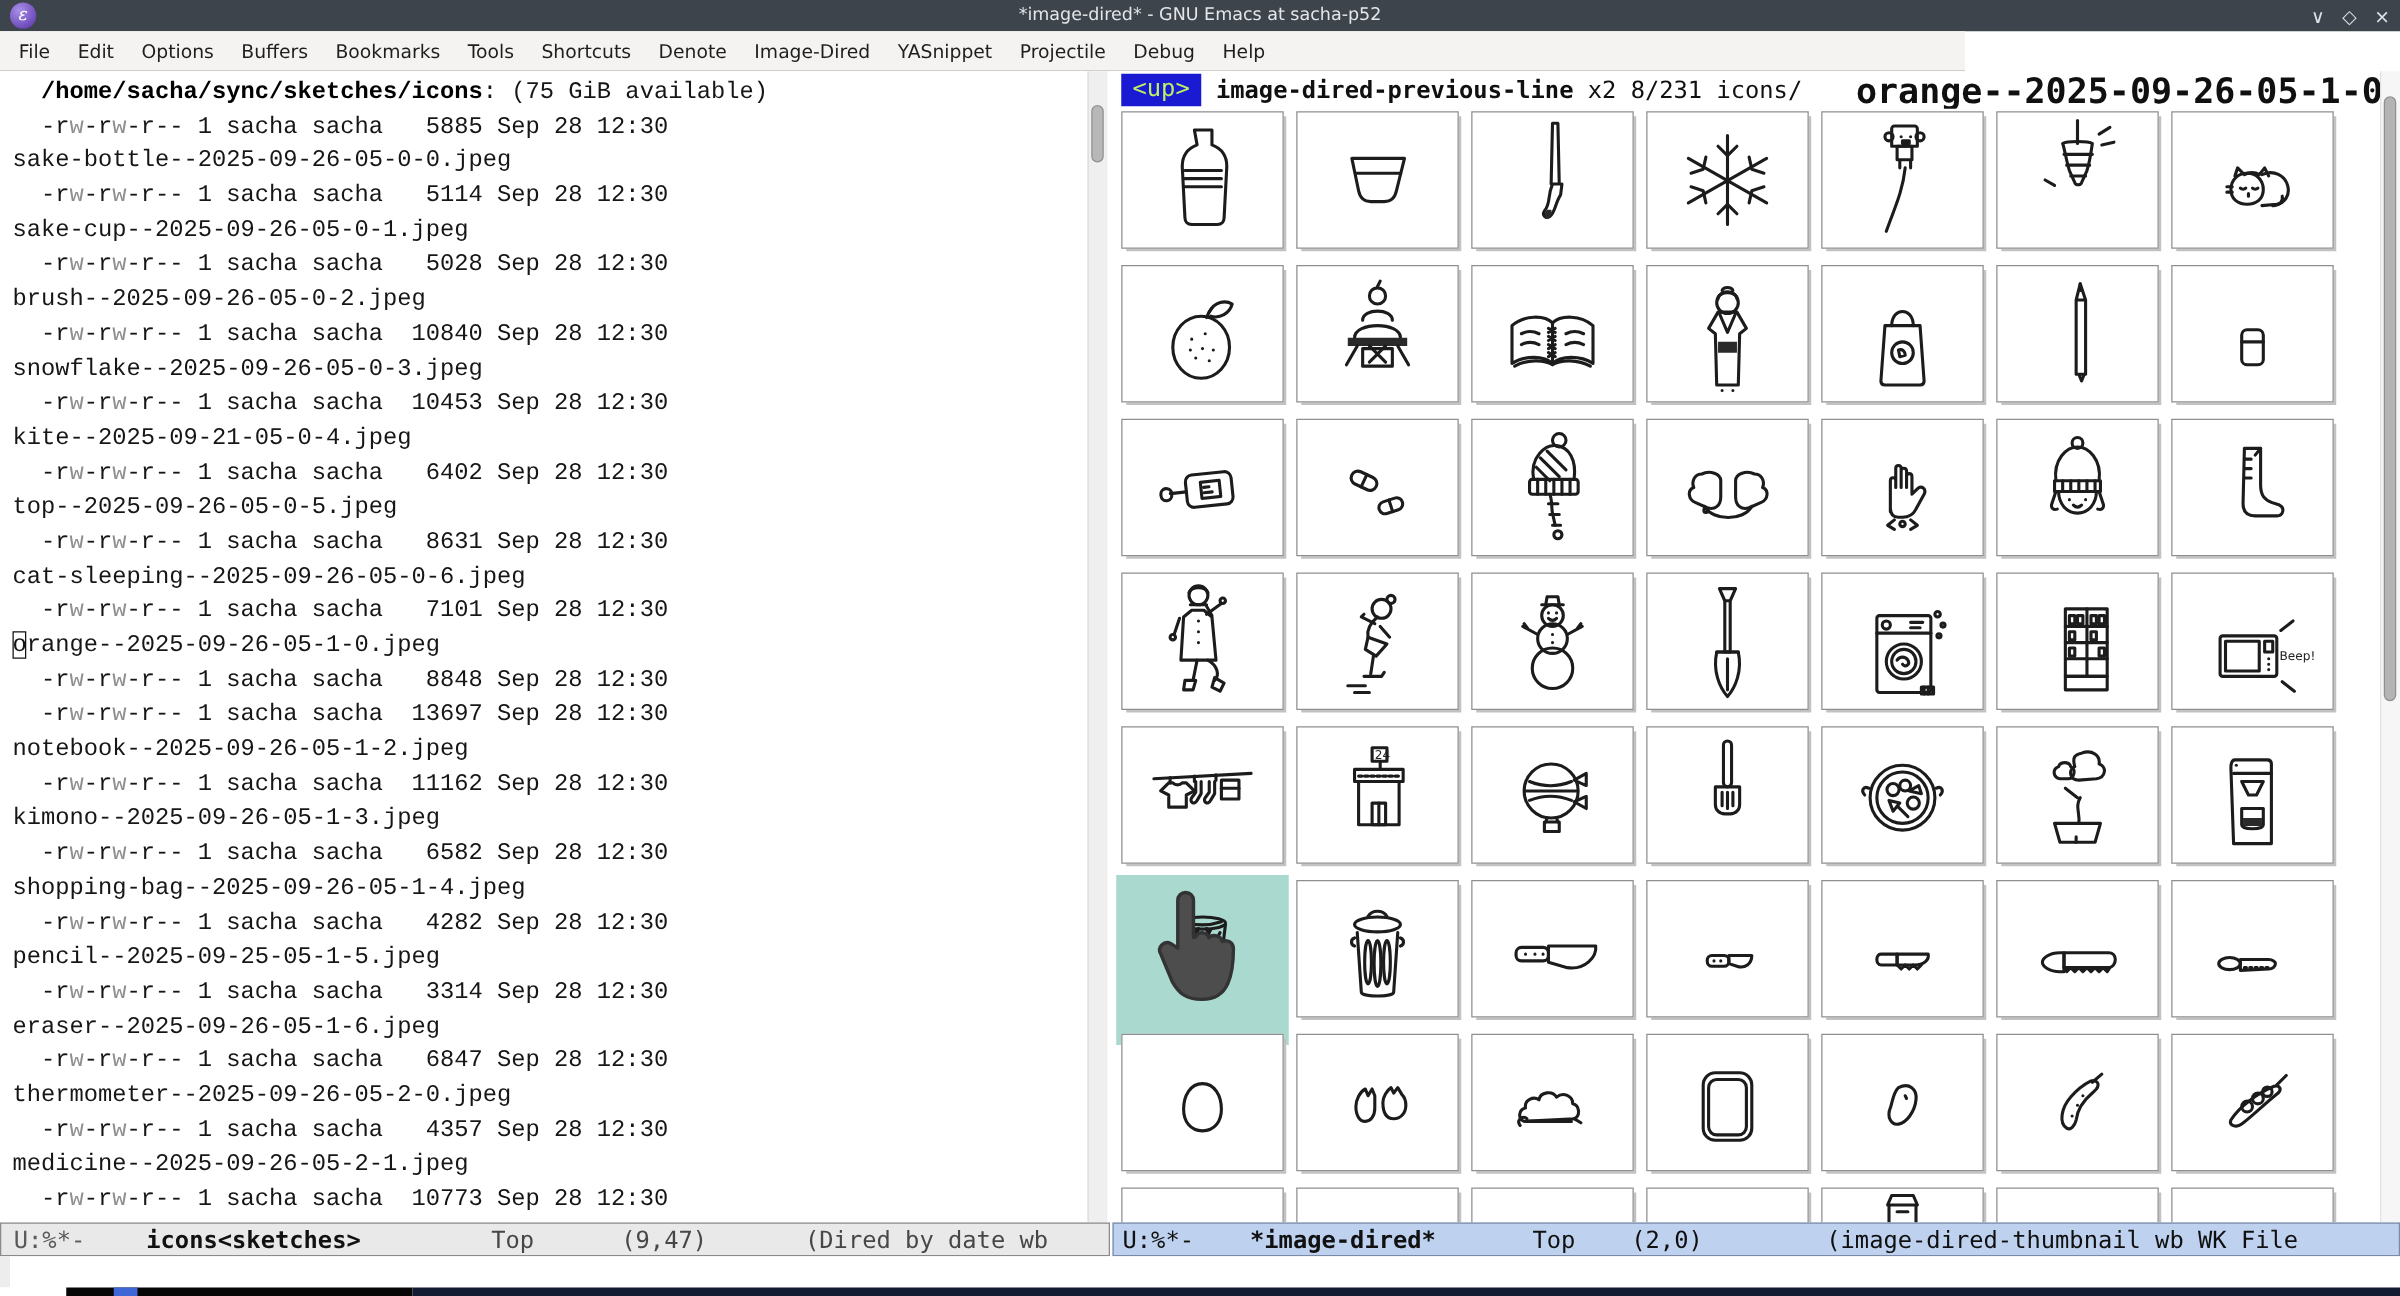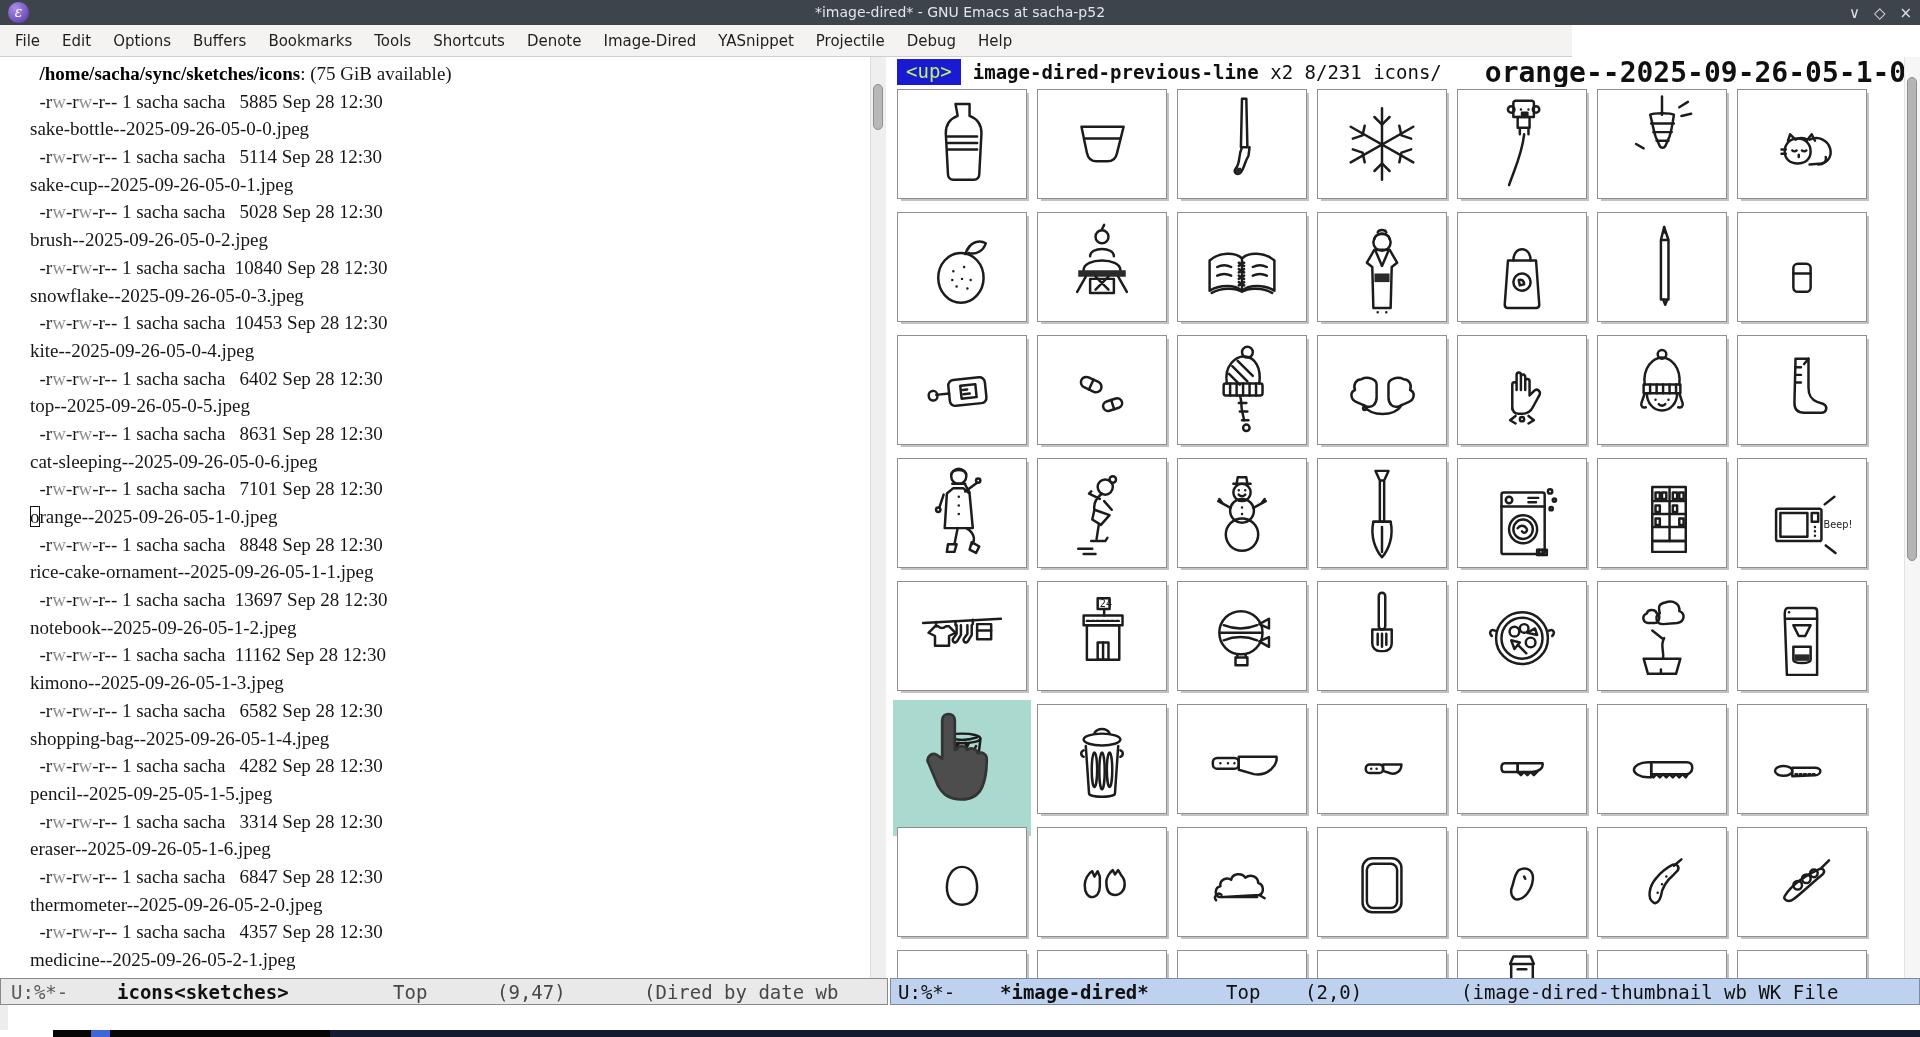--- a/index.html
+++ b/index.html
@@ -20,22 +20,22 @@
   .tb-controls span{cursor:default;}
 
   
   .menubar{position:absolute;left:0;top:25px;width:1572px;height:32px;background:var(--menubar,#f4f3f2);
            border-bottom:1px solid #cfcfcf;box-sizing:border-box;display:flex;align-items:center;
            padding-left:4px;font-size:15px;color:#1e1e1e;}
   .menu-item{padding:0 11px;white-space:nowrap;}
 
   
   .dired{position:absolute;left:0;top:57px;width:988px;height:921px;background:#fff;overflow:hidden;
-         font-family:Liberation Serif, serif;font-size:19px;line-height:27.7px;
-         color:#161616;padding:3px 0 0 10px;box-sizing:border-box;margin-left:20px;}
+         font-family:Liberation Mono, monospace;font-size:19px;line-height:27.7px;
+         color:#161616;padding:3px 0 0 10px;box-sizing:border-box;}
   .dl{white-space:pre;height:27.7px;}
   .dl b{color:#000;}
   .pw{color:var(--perm-write,#8f8f8f);}
   .cursor-box{outline:1.5px solid #111;outline-offset:-1.5px;}
 
   
   .lscroll{position:absolute;left:870px;top:57px;width:16px;height:921px;background:#efefef;
            border-left:1px solid #dcdcdc;box-sizing:border-box;}
   .lthumb{position:absolute;left:2px;top:27px;width:10px;height:46px;background:#b8b8b8;
           border:1px solid #909090;border-radius:6px;box-sizing:border-box;}
@@ -122,29 +122,28 @@
     <div class="dl">  <b>/home/sacha/sync/sketches/icons</b>: (75 GiB available)</div>
     <div class="dl">  -r<span class="pw">w</span>-r<span class="pw">w</span>-r-- 1 sacha sacha   5885 Sep 28 12:30 </div>
     <div class="dl">sake-bottle--2025-09-26-05-0-0.jpeg</div>
     <div class="dl">  -r<span class="pw">w</span>-r<span class="pw">w</span>-r-- 1 sacha sacha   5114 Sep 28 12:30 </div>
     <div class="dl">sake-cup--2025-09-26-05-0-1.jpeg</div>
     <div class="dl">  -r<span class="pw">w</span>-r<span class="pw">w</span>-r-- 1 sacha sacha   5028 Sep 28 12:30 </div>
     <div class="dl">brush--2025-09-26-05-0-2.jpeg</div>
     <div class="dl">  -r<span class="pw">w</span>-r<span class="pw">w</span>-r-- 1 sacha sacha  10840 Sep 28 12:30 </div>
     <div class="dl">snowflake--2025-09-26-05-0-3.jpeg</div>
     <div class="dl">  -r<span class="pw">w</span>-r<span class="pw">w</span>-r-- 1 sacha sacha  10453 Sep 28 12:30 </div>
-    <div class="dl">kite--2025-09-26-05-0-4.jpeg</div>
+    <div class="dl">kite--2025-09-21-05-0-4.jpeg</div>
     <div class="dl">  -r<span class="pw">w</span>-r<span class="pw">w</span>-r-- 1 sacha sacha   6402 Sep 28 12:30 </div>
     <div class="dl">top--2025-09-26-05-0-5.jpeg</div>
     <div class="dl">  -r<span class="pw">w</span>-r<span class="pw">w</span>-r-- 1 sacha sacha   8631 Sep 28 12:30 </div>
     <div class="dl">cat-sleeping--2025-09-26-05-0-6.jpeg</div>
     <div class="dl">  -r<span class="pw">w</span>-r<span class="pw">w</span>-r-- 1 sacha sacha   7101 Sep 28 12:30 </div>
     <div class="dl"><span class="cursor-box">o</span>range--2025-09-26-05-1-0.jpeg</div>
     <div class="dl">  -r<span class="pw">w</span>-r<span class="pw">w</span>-r-- 1 sacha sacha   8848 Sep 28 12:30 </div>
-    <div class="dl">rice-cake-ornament--2025-09-26-05-1-1.jpeg</div>
     <div class="dl">  -r<span class="pw">w</span>-r<span class="pw">w</span>-r-- 1 sacha sacha  13697 Sep 28 12:30 </div>
     <div class="dl">notebook--2025-09-26-05-1-2.jpeg</div>
     <div class="dl">  -r<span class="pw">w</span>-r<span class="pw">w</span>-r-- 1 sacha sacha  11162 Sep 28 12:30 </div>
     <div class="dl">kimono--2025-09-26-05-1-3.jpeg</div>
     <div class="dl">  -r<span class="pw">w</span>-r<span class="pw">w</span>-r-- 1 sacha sacha   6582 Sep 28 12:30 </div>
     <div class="dl">shopping-bag--2025-09-26-05-1-4.jpeg</div>
     <div class="dl">  -r<span class="pw">w</span>-r<span class="pw">w</span>-r-- 1 sacha sacha   4282 Sep 28 12:30 </div>
     <div class="dl">pencil--2025-09-25-05-1-5.jpeg</div>
     <div class="dl">  -r<span class="pw">w</span>-r<span class="pw">w</span>-r-- 1 sacha sacha   3314 Sep 28 12:30 </div>
     <div class="dl">eraser--2025-09-26-05-1-6.jpeg</div>

